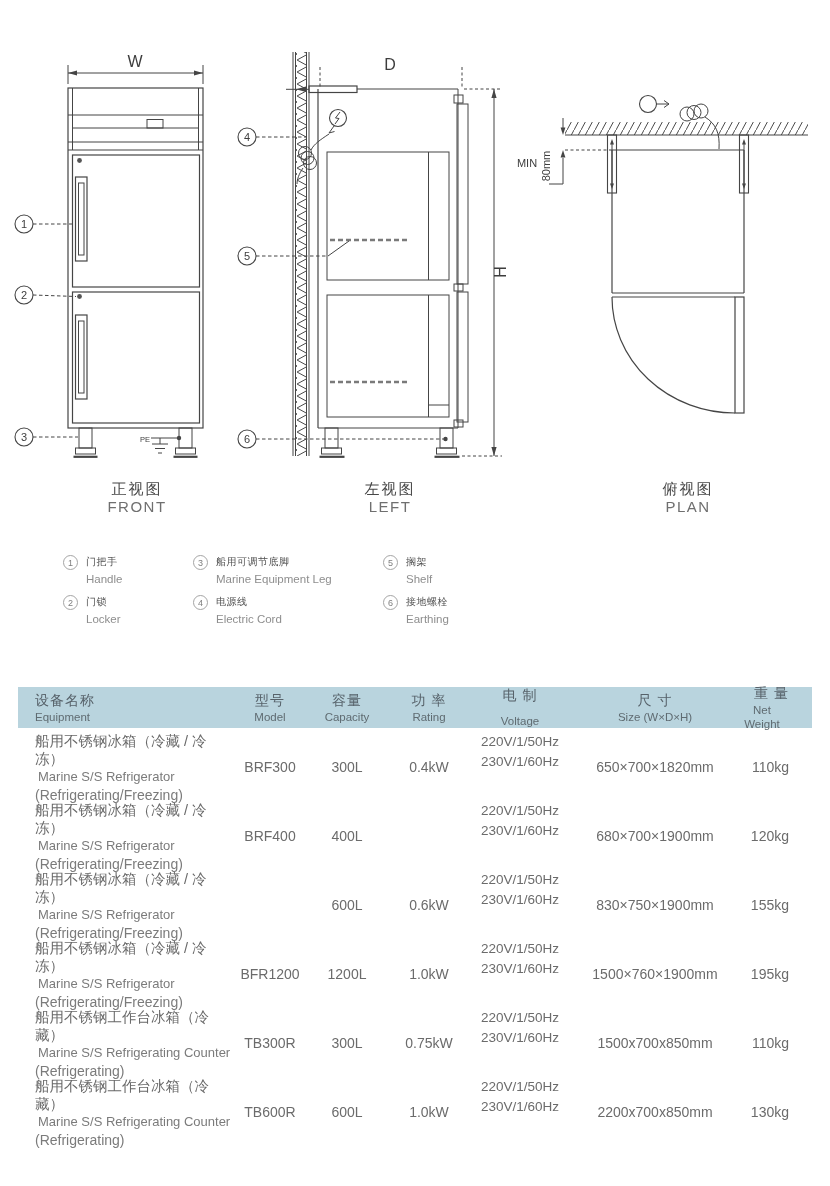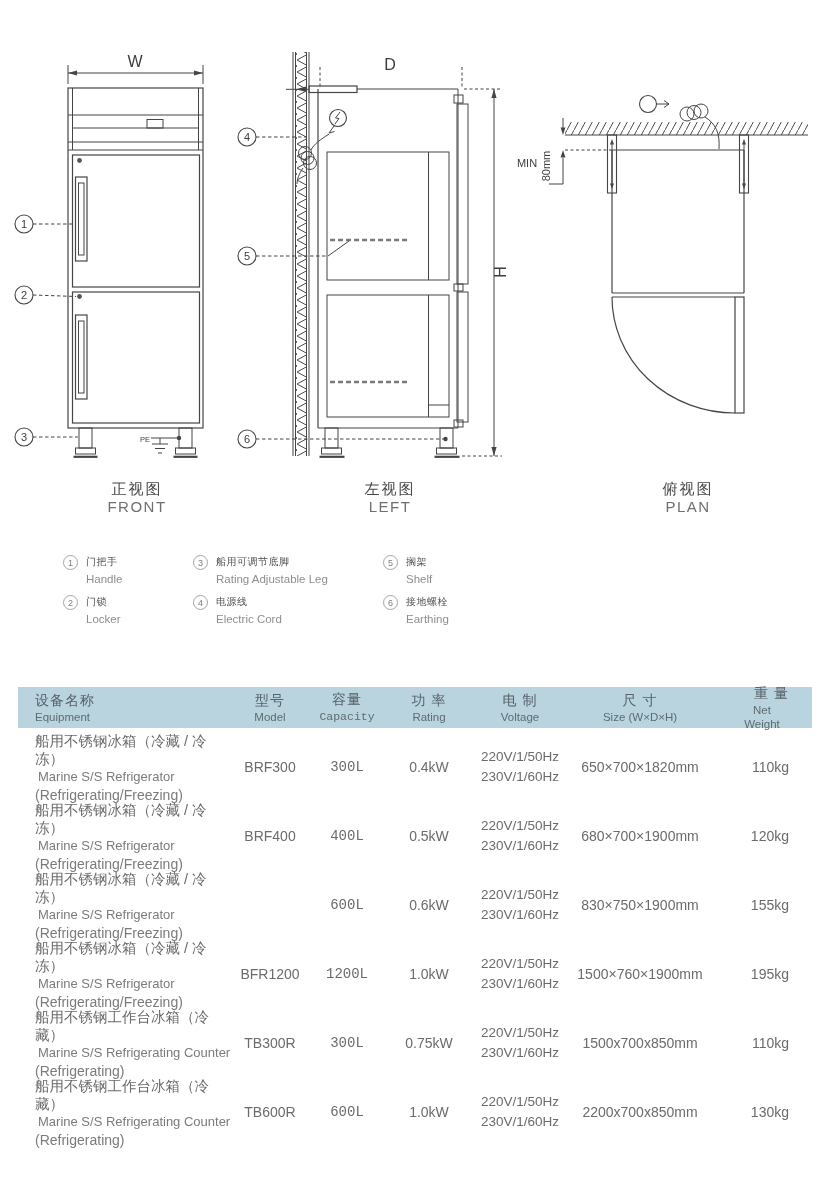--- a/index.html
+++ b/index.html
@@ -29,24 +29,24 @@
   
   .thead{
     left:18px;top:687px;width:794px;height:41px;background:#b9d4de;
   }
   .tbody{left:18px;top:732px;width:794px;}
   .trow{position:relative;height:69px;}
   .cell{position:absolute;top:0;bottom:0;display:flex;flex-direction:column;
         justify-content:center;align-items:center;text-align:center;}
   .c1{left:0;width:217px;align-items:flex-start;padding-left:17px;box-sizing:border-box;text-align:left;}
   .c2{left:217px;width:70px;text-align:right;}
-  .c3{left:287px;width:84px;font-family:Liberation Mono, monospace;}
+  .c3{left:287px;width:84px;}
   .c4{left:371px;width:80px;}
-  .c5{left:451px;width:102px;}
-  .c6{left:547px;width:150px;text-align:right;}
+  .c5{left:451px;width:102px;justify-content:space-between;}
+  .c6{left:562px;width:150px;text-align:right;}
   .c7{left:717px;width:54px;align-items:flex-end;}
   .th-zh{font-size:14px;color:#57626a;letter-spacing:1px;line-height:16px;}
   .th-en{font-size:11.5px;color:#5f6b71;line-height:14px;margin-top:2px;}
   .name-zh{font-size:14.5px;color:#696969;line-height:18px;}
   .name-en{font-size:13px;color:#7b7b7b;line-height:13px;margin-top:2px;padding-left:3px;}
   .name-note{font-size:14px;color:#7b7b7b;line-height:13px;margin-top:6px;}
   .val{font-size:14px;color:#6b6b6b;}
   .volt{font-size:13.5px;color:#6b6b6b;line-height:20px;}
 </style>
 </head>
@@ -281,21 +281,21 @@
     <span class="legend-num">2</span>
     <div>
       <div class="legend-zh">门锁</div>
       <div class="legend-en">Locker</div>
     </div>
   </div>
   <div class="legend-item" style="left:193px;top:553px;">
     <span class="legend-num">3</span>
     <div>
       <div class="legend-zh">船用可调节底脚</div>
-      <div class="legend-en">Rating Adjustable Leg</div>
+      <div class="legend-en">Marine Equipment Leg</div>
     </div>
   </div>
   <div class="legend-item" style="left:193px;top:593px;">
     <span class="legend-num">4</span>
     <div>
       <div class="legend-zh">电源线</div>
       <div class="legend-en">Electric Cord</div>
     </div>
   </div>
   <div class="legend-item" style="left:383px;top:553px;">
@@ -380,23 +380,20 @@
       <div class="name-zh">船用不锈钢冰箱（冷藏 / 冷冻）</div>
       <div class="name-en">Marine S/S Refrigerator</div>
       <div class="name-note">(Refrigerating/Freezing)</div>
     </div>
     <div class="cell c2">
         <div class="val">BRF400</div>
       </div>
     <div class="cell c3">
         <div class="val">400L</div>
       </div>
-    <div class="cell c4">
-        <div class="val">0.5kW</div>
-      </div>
     <div class="cell c5">
         <div class="volt">
           <div>220V/1/50Hz</div>
           <div>230V/1/60Hz</div>
         </div>
       </div>
     <div class="cell c6">
         <div class="val">680×700×1900mm</div>
       </div>
     <div class="cell c7">

